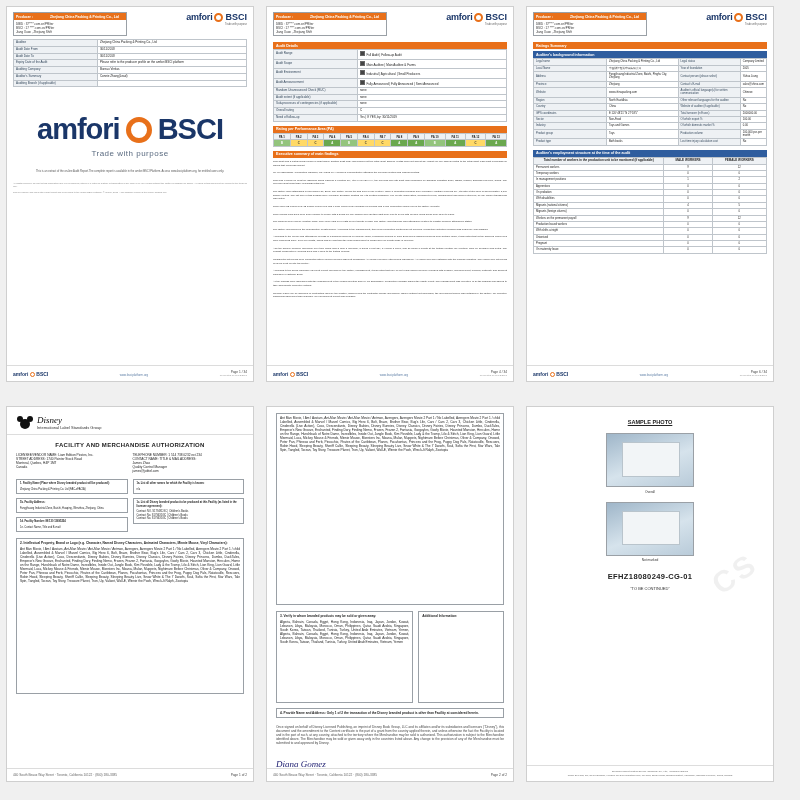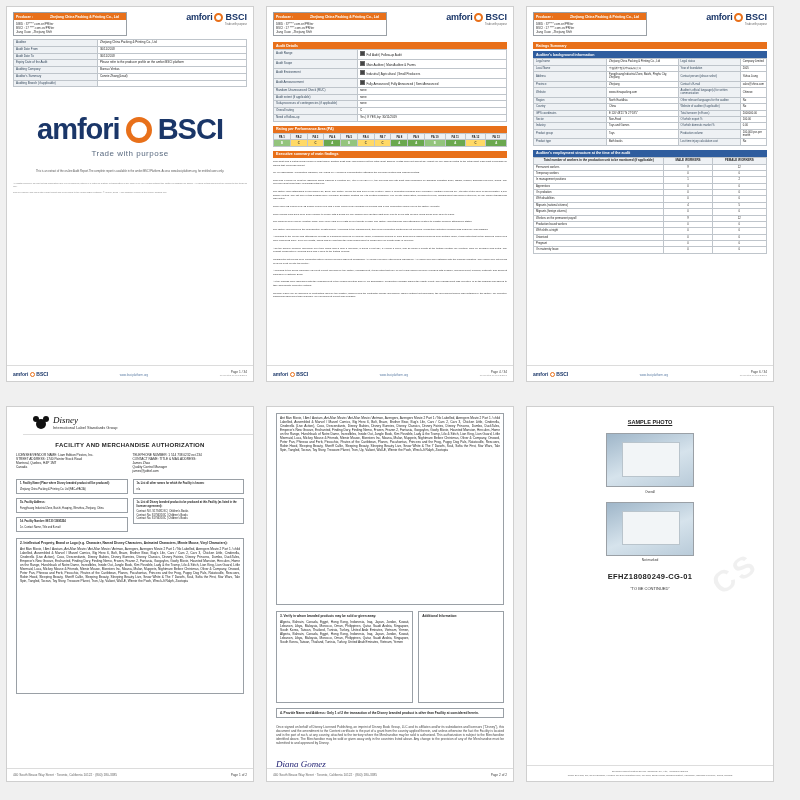--- a/index.html
+++ b/index.html
@@ -49,21 +49,21 @@
   .chk{display:inline-block;width:3px;height:3px;border:.4px solid #666;margin-right:1.5px;vertical-align:-.3px;}
   .chk.on{background:#444;}
   .ratingtbl td{border:.4px solid #bfc5cb;font-size:2.8px;text-align:center;padding:.8px 0;}
   .ratingtbl .hd{background:#eef1f4;font-weight:bold;}
   .ra{color:#fff;font-weight:bold;}
   .bg-a{background:#6aa84f}.bg-b{background:#93c47d}.bg-c{background:#ffd966;color:#333}
   .para{font-size:2.5px;line-height:1.45;text-align:justify;color:#333;padding:2px 6px;}
   
   .p3 .tbl td{font-size:2.7px;}
   
-  .disney-hdr{display:flex;align-items:center;gap:4px;padding:8px 10px 4px 10px;border-bottom:.5px solid #ddd;margin-left:16px;}
+  .disney-hdr{display:flex;align-items:center;gap:4px;padding:8px 10px 4px 10px;border-bottom:.5px solid #ddd;}
   .mickey{position:relative;width:16px;height:14px;}
   .mickey .head{position:absolute;left:3px;top:3px;width:10px;height:10px;border-radius:50%;background:#111;}
   .mickey .ear{position:absolute;width:6px;height:6px;border-radius:50%;background:#111;}
   .mickey .ear.l{left:0;top:0;}
   .mickey .ear.r{right:0;top:0;}
   .disney-word{font-family:"Liberation Serif",serif;font-style:italic;font-size:9px;color:#111;}
   .disney-sub{font-size:4px;color:#333;}
   .fma-title{text-align:center;font-size:6px;font-weight:bold;margin:7px 0 5px 0;letter-spacing:.3px;}
   .two-col{display:flex;gap:5px;padding:0 9px;}
   .box{border:.5px solid #9aa0a6;padding:2px 3px;font-size:2.6px;line-height:1.35;}

